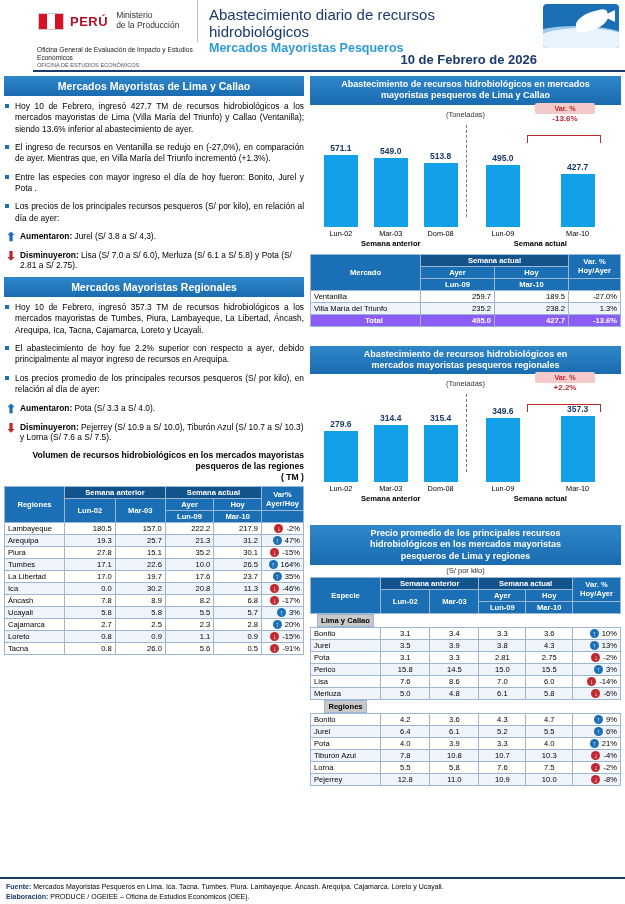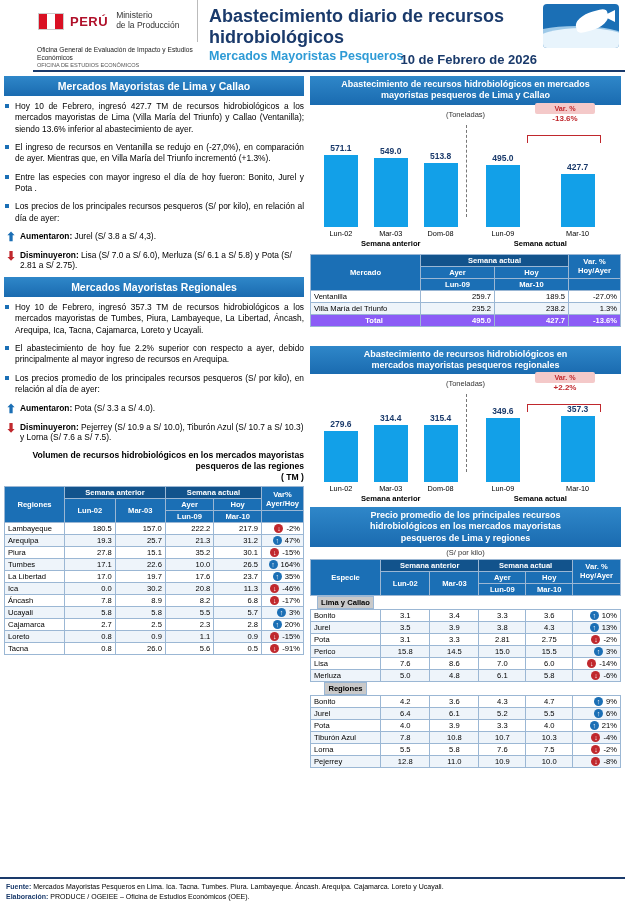--- a/index.html
+++ b/index.html
@@ -18,21 +18,21 @@
               border-right:1px solid #bbb; display:flex; align-items:center; }
   .flag { width:26px; height:17px; margin-left:5px; position:relative; background:#fff;
           border:1px solid #ccc; }
   .flag .r1 { position:absolute; left:0; top:0; width:33%; height:100%; background:#d91023; }
   .flag .r2 { position:absolute; right:0; top:0; width:33%; height:100%; background:#d91023; }
   .peru { font-weight:bold; font-size:13px; color:#b0102a; margin-left:6px; letter-spacing:0.5px;}
   .minis { font-size:8.5px; color:#333; line-height:1.15; margin-left:8px; }
   .hdr-sub { position:absolute; left:4px; top:46px; width:170px; font-size:6.6px; color:#222; line-height:1.25;}
   .hdr-sub .l2 { font-size:5.6px; color:#555; }
   .hdr-title { position:absolute; left:176px; top:6px; right:90px; }
-  .hdr-title .t1 { font-size:18px; font-weight:bold; color:#1a3a6b; }
+  .hdr-title .t1 { font-size:15px; font-weight:normal; color:#1a3a6b; }
   .hdr-title .t2 { font-size:12.5px; font-weight:bold; color:#2e9bd6; margin-top:1px;}
   .hdr-date { position:absolute; right:88px; top:52px; font-size:13px; font-weight:bold; color:#1a3a6b;}
   .logo { position:absolute; right:6px; top:4px; width:76px; height:44px;
           background:#1b6fb5; border-radius:4px; overflow:hidden; }
   .logo .wave { position:absolute; left:-8px; bottom:-6px; width:95px; height:26px;
                 border-radius:50%; background:#e8f4fc; }
   .logo .wave2 { position:absolute; left:-14px; bottom:2px; width:95px; height:20px;
                 border-radius:50%; background:#bfe0f5; opacity:.8;}
   .logo .fish { position:absolute; right:10px; top:8px; width:34px; height:18px;
                 background:#fff; border-radius:60% 20% 60% 20%; transform:rotate(-15deg);}
@@ -503,21 +503,21 @@
             <span>Lun-09</span>
             <span>Mar-10</span>
           </div>
         </div>
         <div class="semtitle">
           <div>Semana anterior</div>
           <div>Semana actual</div>
         </div>
       </div>
 
-      <div class="secbar small" style="margin-top:2px">
+      <div class="secbar small" style="margin-top:20px">
         <span>Precio promedio de los principales recursos</span><br>
         <span>hidrobiológicos en los mercados mayoristas</span><br>
         <span>pesqueros de Lima y regiones</span>
       </div>
       <div class="tons">(S/ por kilo)</div>
 
       <table style="margin-top:2px">
         <thead>
           <tr>
             <th rowspan="3" style="width:70px">Especie</th>

